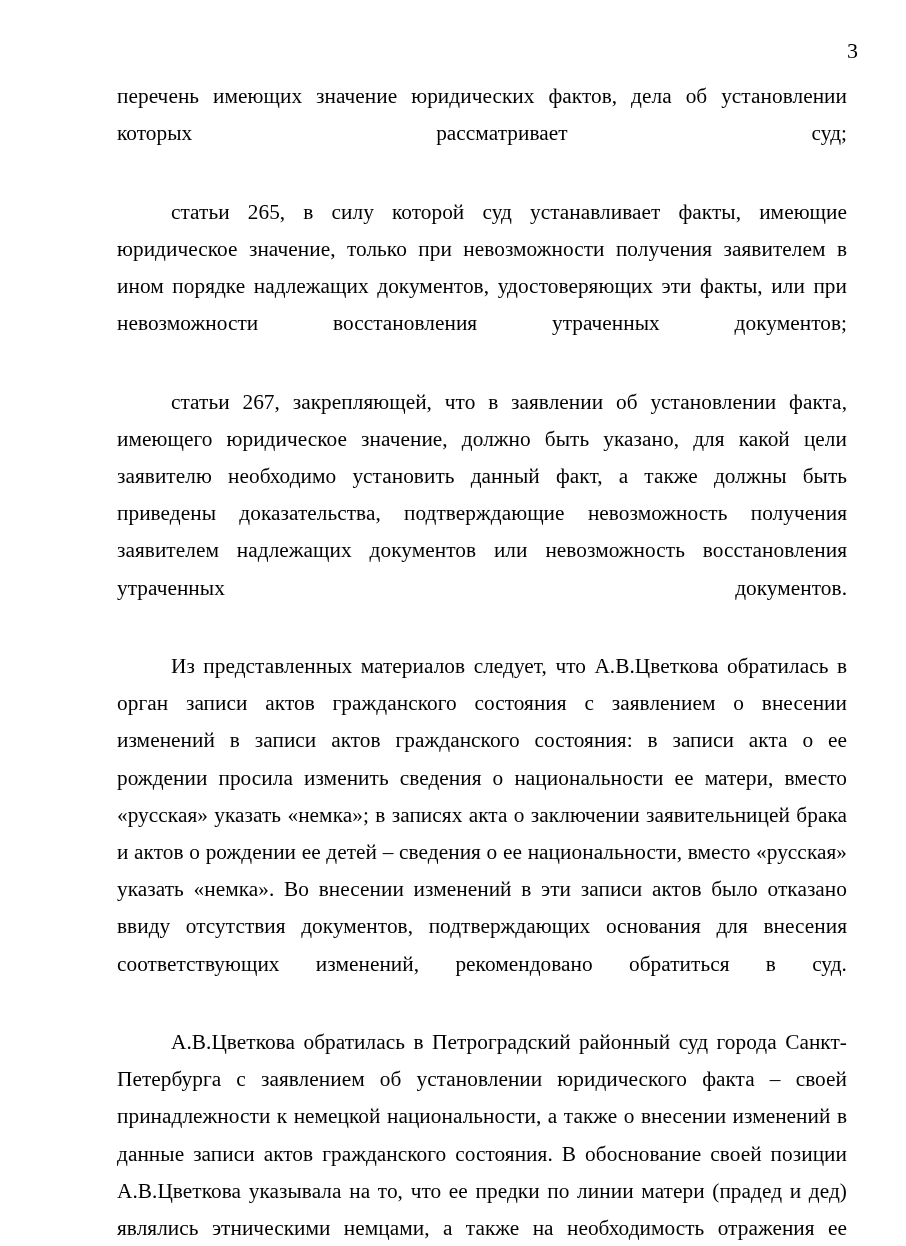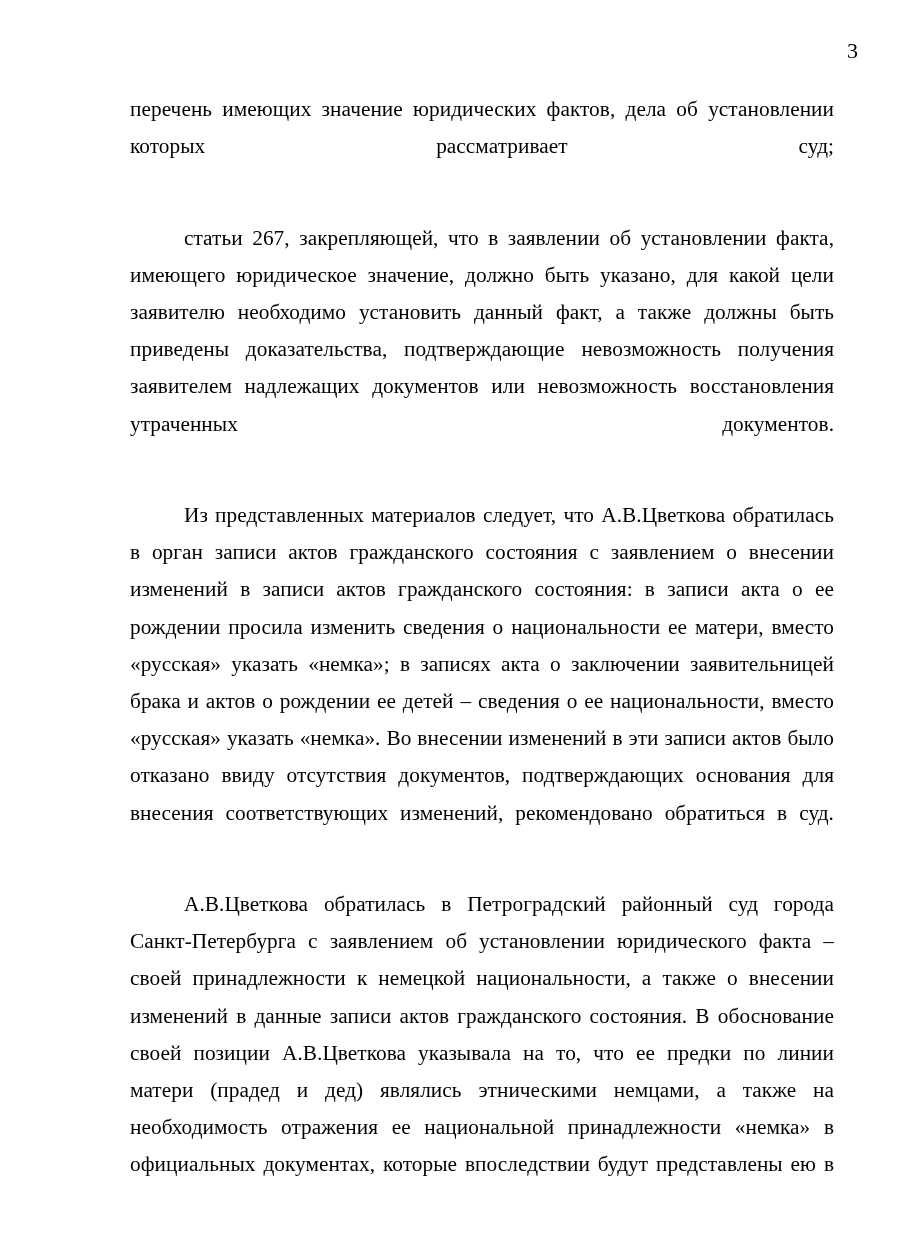--- a/index.html
+++ b/index.html
@@ -31,21 +31,21 @@
     line-height: 26px;
     font-family: "Liberation Serif", "DejaVu Serif", serif;
   }
   .body-text {
     position: absolute;
     top: 74px;
     left: 113px;
     width: 738px;
   }
   p.para {
-    margin: 17px;
+    margin: 4px;
     padding: 0;
     text-align: justify;
     text-justify: inter-word;
     text-indent: 54px;
     font-size: 21.3px;
     line-height: 37.2px;
     letter-spacing: 0.05px;
     word-spacing: 0.2px;
     -webkit-hyphens: none;
     hyphens: none;
@@ -62,18 +62,19 @@
 </style>
 </head>
 <body>
 
 <div class="page">
 
   <div class="page-number">3</div>
 
   <div class="body-text">
     <p class="para no-indent">перечень имеющих значение юридических фактов, дела об установлении которых рассматривает суд;</p>
+    <p class="para">статьи 265, в силу которой суд устанавливает факты, имеющие юридическое значение, только при невозможности получения заявителем в ином порядке надлежащих документов, удостоверяющих эти факты, или при невозможности восстановления утраченных документов;</p>
     <p class="para">статьи 267, закрепляющей, что в заявлении об установлении факта, имеющего юридическое значение, должно быть указано, для какой цели заявителю необходимо установить данный факт, а также должны быть приведены доказательства, подтверждающие невозможность получения заявителем надлежащих документов или невозможность восстановления утраченных документов.</p>
     <p class="para">Из представленных материалов следует, что А.В.Цветкова обратилась в орган записи актов гражданского состояния с заявлением о внесении изменений в записи актов гражданского состояния: в записи акта о ее рождении просила изменить сведения о национальности ее матери, вместо «русская» указать «немка»; в записях акта о заключении заявительницей брака и актов о рождении ее детей – сведения о ее национальности, вместо «русская» указать «немка». Во внесении изменений в эти записи актов было отказано ввиду отсутствия документов, подтверждающих основания для внесения соответствующих изменений, рекомендовано обратиться в суд.</p>
     <p class="para">А.В.Цветкова обратилась в Петроградский районный суд города Санкт-Петербурга с заявлением об установлении юридического факта – своей принадлежности к немецкой национальности, а также о внесении изменений в данные записи актов гражданского состояния. В обоснование своей позиции А.В.Цветкова указывала на то, что ее предки по линии матери (прадед и дед) являлись этническими немцами, а также на необходимость отражения ее национальной принадлежности «немка» в официальных документах, которые впоследствии будут представлены ею в</p>
   </div>
 
 </div>
 
 </body></html>

